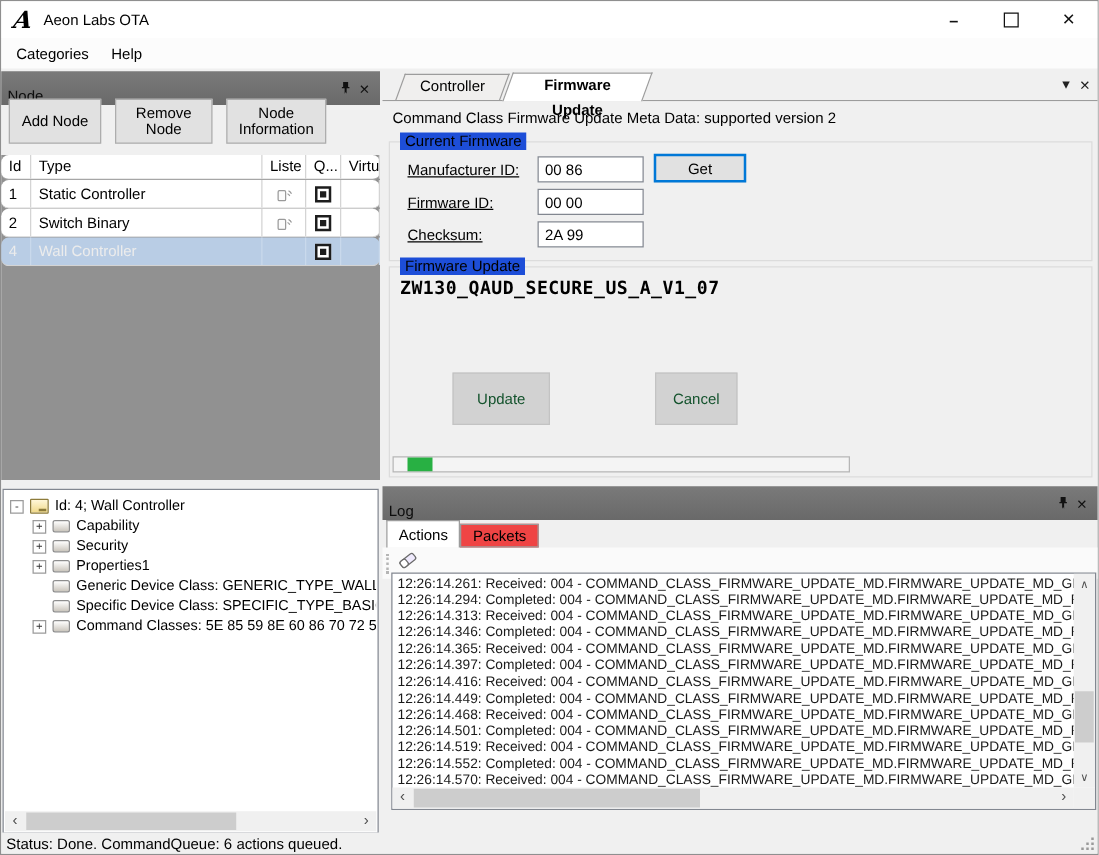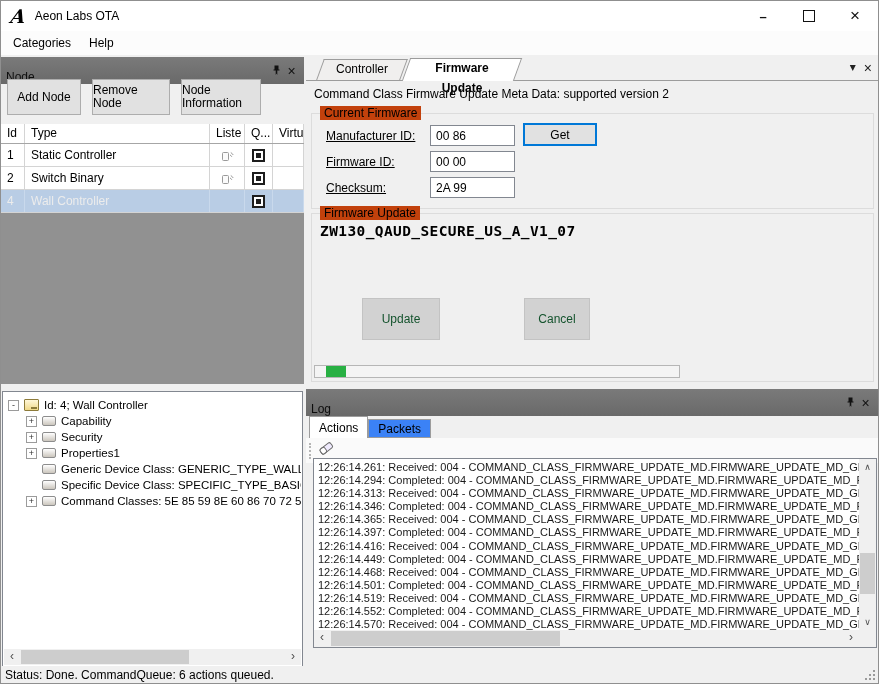--- a/index.html
+++ b/index.html
@@ -26,27 +26,27 @@
 
   
   .panel-titlebar { background:linear-gradient(#7a7a7a,#696969); height:27px; display:flex; align-items:flex-end; font-size:12px; padding:0 5px; color:#0d0d0d; }
   .panel-titlebar .ptitle { flex:1; }
   .tool-glyph { width:15px; text-align:center; font-size:12px; color:#111; display:flex; align-items:center; justify-content:center; height:100%; }
   .x-glyph::before { content:"\00D7"; font-size:14px; }
 
   
   .node-panel { position:absolute; top:2px; left:0; width:303px; }
   .node-buttons { position:absolute; top:19px; left:0; width:303px; height:50px; display:flex; gap:11px; padding:5px 0 0 6px; }
-  .btn { background:#e1e1e1; border:1px solid #adadad; font-size:12px; display:flex; align-items:center; justify-content:center; text-align:left; line-height:13px; }
+  .btn { background:#e1e1e1; border:1px solid #adadad; font-size:12px; display:flex; align-items:center; justify-content:center; text-align:center; line-height:13px; }
   .btn.add { width:74px; height:36px; }
   .btn.remove { width:78px; height:36px; }
   .btn.info { width:80px; height:36px; }
 
   .node-grid { position:absolute; top:69px; left:0; width:303px; height:260px; background:#919191; }
-  .grid-header, .grid-row { display:grid; grid-template-columns:24px 185px 35px 28px 31px; }
+  .grid-header, .grid-row { display:grid; grid-template-columns:24px 185px 35px 28px 31px;border-radius:6px; }
   .grid-header { height:20px; background:#fff; border-bottom:1px solid #a6a6a6; }
   .gh-cell { font-size:12px; padding:2px 4px 0 6px; border-right:1px solid #d4d4d4; overflow:hidden; white-space:nowrap; }
   .grid-row { height:23px; background:#fff; border-bottom:1px solid #d4d4d4; font-size:12px; }
   .gr-cell { padding:0 4px 0 6px; border-right:1px solid #d4d4d4; display:flex; align-items:center; overflow:hidden; white-space:nowrap; }
   .grid-row.selected { background:#b9cde5; color:#ececec; }
   .grid-row.selected .gr-cell { border-right-color:#c9d9ec; }
   .cb { width:13px; height:13px; border:2px solid #1d1d1d; background:#fff; display:inline-block; position:relative; margin:0 auto; }
   .cb::after { content:""; position:absolute; inset:2px; background:#1d1d1d; }
   .cell-center { justify-content:center; padding:0; }
 
@@ -87,37 +87,37 @@
   .doctab.t-firmware::before { background:#fff; }
   .strip-icons { position:absolute; right:6px; top:2px; display:flex; gap:8px; }
   .strip-icons .gl { font-size:12px; color:#222; }
   .gl.dd::before { content:"\25BE"; }
   .gl.cx::before { content:"\00D7"; font-size:14px; }
 
   
   .fw-content { position:absolute; top:26px; left:304px; right:0; height:308px; background:#f0f0f0; }
   .meta-text { padding:6px 0 0 9px; font-size:12px; }
   .groupbox { position:absolute; left:6px; right:4px; border:1px solid #dcdcdc; }
-  .gb-label { position:absolute; top:-8px; left:8px; background:#c2410c; padding:0 4px; font-size:12px; }
+  .gb-label { position:absolute; top:-8px; left:8px; background:#1d4ed8; padding:0 4px; font-size:12px; }
   .gb-current { top:32px; height:96px; }
   .field-label { position:absolute; left:14px; font-size:12px;text-decoration:underline; }
   .textbox { position:absolute; left:118px; width:85px; height:21px; background:#fff; border:1px solid #828790; font-size:12px; padding:3px 4px 0 5px; }
   .get-btn { position:absolute; left:211px; top:9px; width:74px; height:23px; background:#e1e1e1; border:2px solid #0078d7; font-size:12px; display:flex; align-items:center; justify-content:center; }
   .gb-update { top:132px; height:169px; }
   .fw-name { position:absolute; left:8px; top:9px; font-family:"DejaVu Sans Mono", monospace; font-weight:bold; font-size:14.5px; letter-spacing:0.4px; }
   .btn-disabled { position:absolute; background:#d2d2d2; border:1px solid #c3c3c3; color:#14532d; font-size:12px; display:flex; align-items:center; justify-content:center; }
   .upd-btn { left:50px; top:84px; width:78px; height:42px; }
   .cnl-btn { left:212px; top:84px; width:66px; height:42px; }
   .progress { position:absolute; left:2px; bottom:3px; width:366px; height:13px; background:#f4f4f4; border:1px solid #b6b6b6; }
   .progress .chunk { position:absolute; left:11px; top:0; bottom:0; width:20px; }
 
   
   .log-panel { position:absolute; top:334px; left:305px; right:0; bottom:0; }
   .log-tabs { height:22px; display:flex; align-items:flex-end; padding-left:3px; }
-  .log-tab { font-size:12px; padding:2px 9px 2px 9px; border:1px solid #9c9c9c; background:#3b82f6; height:19px; }
+  .log-tab { font-size:12px; padding:2px 9px 2px 9px; border:1px solid #9c9c9c; background:#ef4444; height:19px; }
   .log-tab.active { background:#fff; height:22px; border-bottom:none; padding-top:4px; position:relative; z-index:2; }
   .log-toolbar { height:25px; display:flex; align-items:center; padding-left:3px; background:#fafafa; }
   .toolbar-grip { width:3px; height:16px; border-left:2px dotted #b5b5b5; margin-right:6px; }
   .log-listwrap { position:absolute; left:7px; right:1px; top:69px; height:190px; border:1px solid #828790; background:#fff; }
   .log-lines { position:absolute; left:1px; right:17px; top:2px; bottom:17px; overflow:hidden; font-size:11px; line-height:13.1px; white-space:nowrap; padding-left:3px; color:#1a1a1a; }
   .log-vscroll { position:absolute; right:0; top:0; bottom:17px; width:17px; background:#f0f0f0; }
   .log-vscroll .up { top:0; right:0; width:17px; }
   .log-vscroll .down { bottom:0; right:0; width:17px; }
   .log-vscroll .scroll-thumb { left:1px; right:1px; top:55%; height:24%; }
   .log-hscroll { left:0; right:17px; bottom:0; height:17px; }

